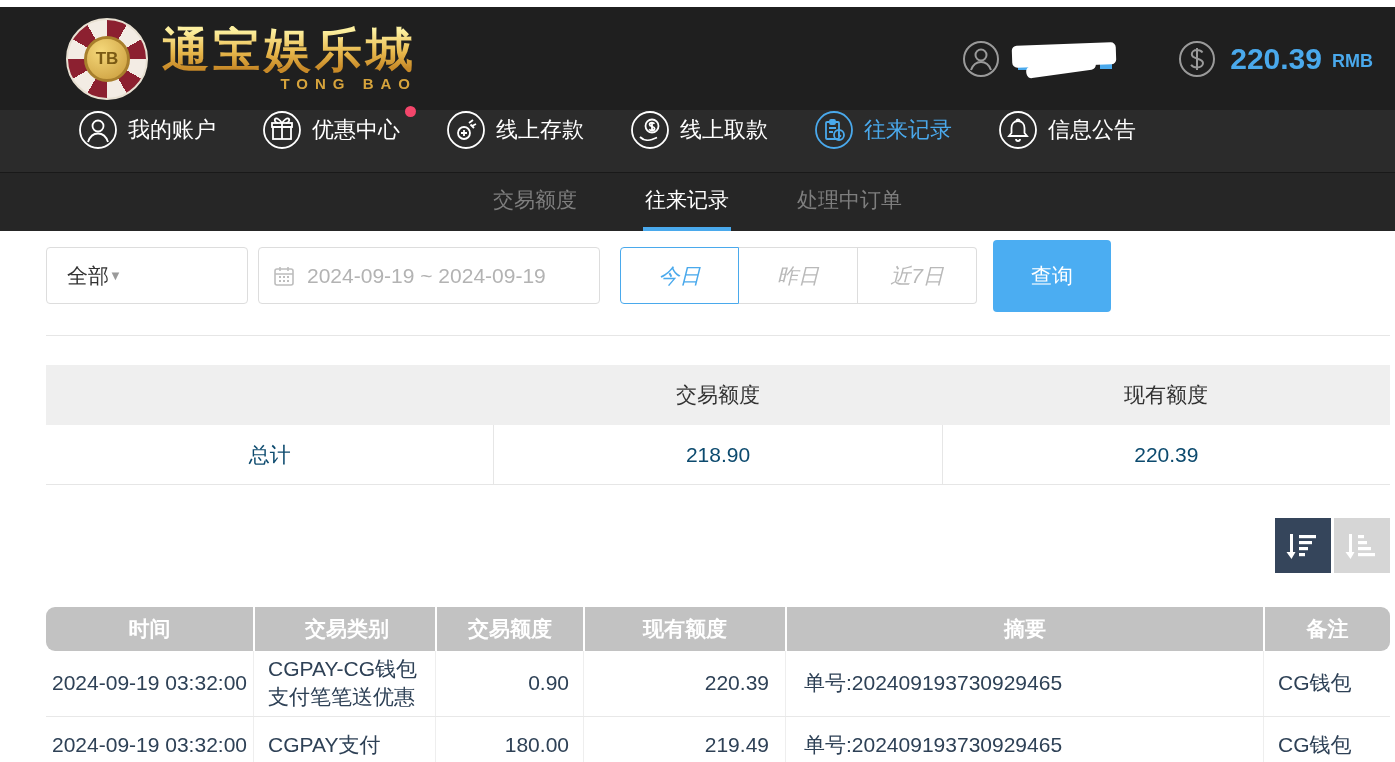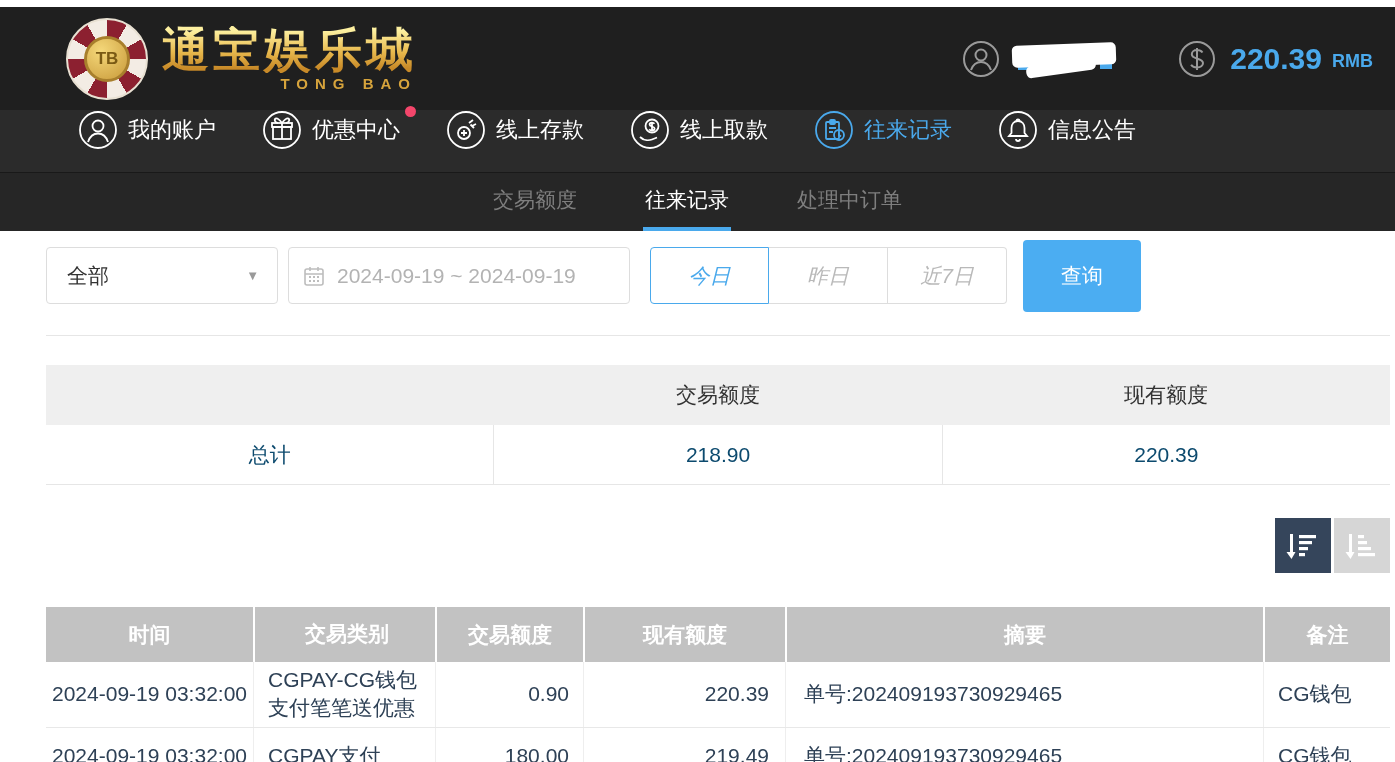--- a/index.html
+++ b/index.html
@@ -48,22 +48,22 @@
   
   .sub-tabs { height:59px; background:#262626; border-top:1px solid #191919;
     display:flex; align-items:stretch; justify-content:center; gap:64px; }
   .sub-tab { display:flex; align-items:center; color:#7e7e7e; font-size:21px;
     cursor:pointer; border-bottom:4px solid transparent; padding:0 2px; }
   .sub-tab.active { color:#fff; border-bottom-color:#4aa9ec; }
 
   
   .content { width:1344px; margin-left:46px; }
   .filter-row { margin-top:16px; height:57px; display:flex; align-items:center; }
-  .select-box { width:232px; height:57px; border:1px solid #ddd; border-radius:4px;
-    display:flex; align-items:center; justify-content:space-between;
+  .select-box { width:202px; height:57px; border:1px solid #ddd; border-radius:4px;
+    display:flex; align-items:center; 
     padding:0 18px 0 20px; font-size:21px; color:#333; cursor:pointer; }
   .caret { color:#9a9a9a; font-size:13px; }
   .date-box { width:342px; height:57px; border:1px solid #ddd; border-radius:4px;
     margin-left:10px; display:flex; align-items:center; gap:12px; padding:0 14px;
     font-size:21px; color:#b3b3b3; cursor:pointer; }
   .quick-group { display:flex; margin-left:20px;font-style:italic; }
   .quick-btn { width:119px; height:57px; display:flex; align-items:center; justify-content:center;
     font-size:21px; color:#b9b9b9; background:#fff; border:1px solid #ddd; border-left:none;
     cursor:pointer; }
   .quick-btn:first-child { border-left:1px solid #ddd; border-radius:4px 0 0 4px; }
@@ -87,21 +87,21 @@
 
   
   .sort-row { margin-top:33px; display:flex; justify-content:flex-end; gap:3px; }
   .sort-btn { width:56px; height:55px; display:flex; align-items:center; justify-content:center;
     cursor:pointer; }
   .sort-btn.desc { background:#35455b; }
   .sort-btn.asc { background:#d6d6d6; }
 
   
   .data-table { margin-top:34px; font-size:21px; color:#2e4156; }
-  .dt-header { display:flex; height:55px; background:#c2c2c2; color:#fff; font-weight:bold; }
+  .dt-header { display:flex; height:44px; background:#c2c2c2; color:#fff; font-weight:bold;border-radius:9px; }
   .dt-header .cell { display:flex; align-items:center; justify-content:center;
     border-left:2px solid #fff; }
   .dt-header .cell:first-child { border-left:none; }
   .dt-row { display:flex; min-height:57px; border-bottom:1px solid #e8e8e8; }
   .dt-row .cell { display:flex; align-items:center; border-left:1px solid #eee; padding:4px 0; }
   .dt-row .cell:first-child { border-left:none; }
   .c-time { width:207px; justify-content:center; }
   .c-type { width:182px; padding-left:14px !important; padding-right:10px !important; line-height:1.35; }
   .c-amt  { width:148px; justify-content:flex-end; padding-right:14px !important; }
   .c-bal  { width:202px; justify-content:flex-end; padding-right:16px !important; }

